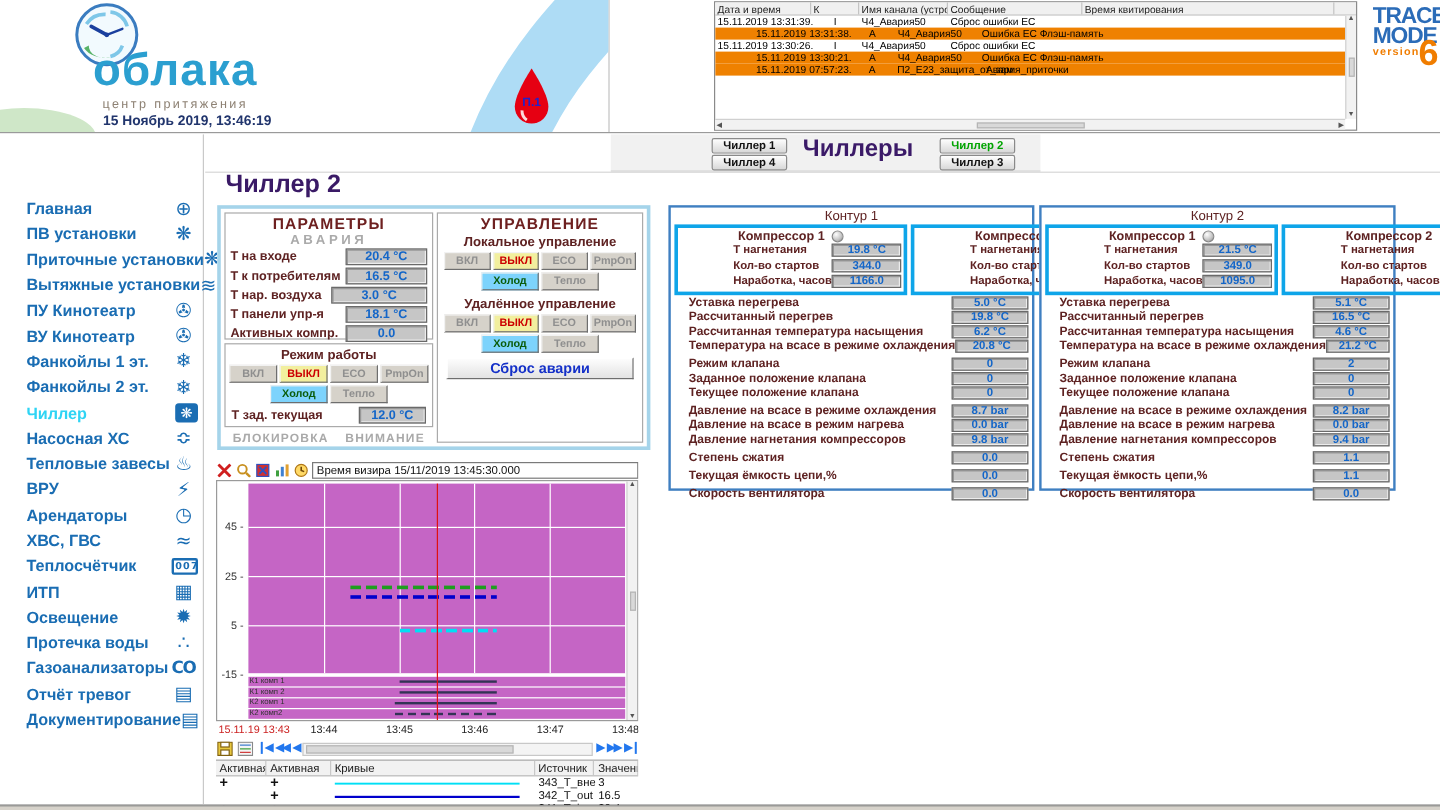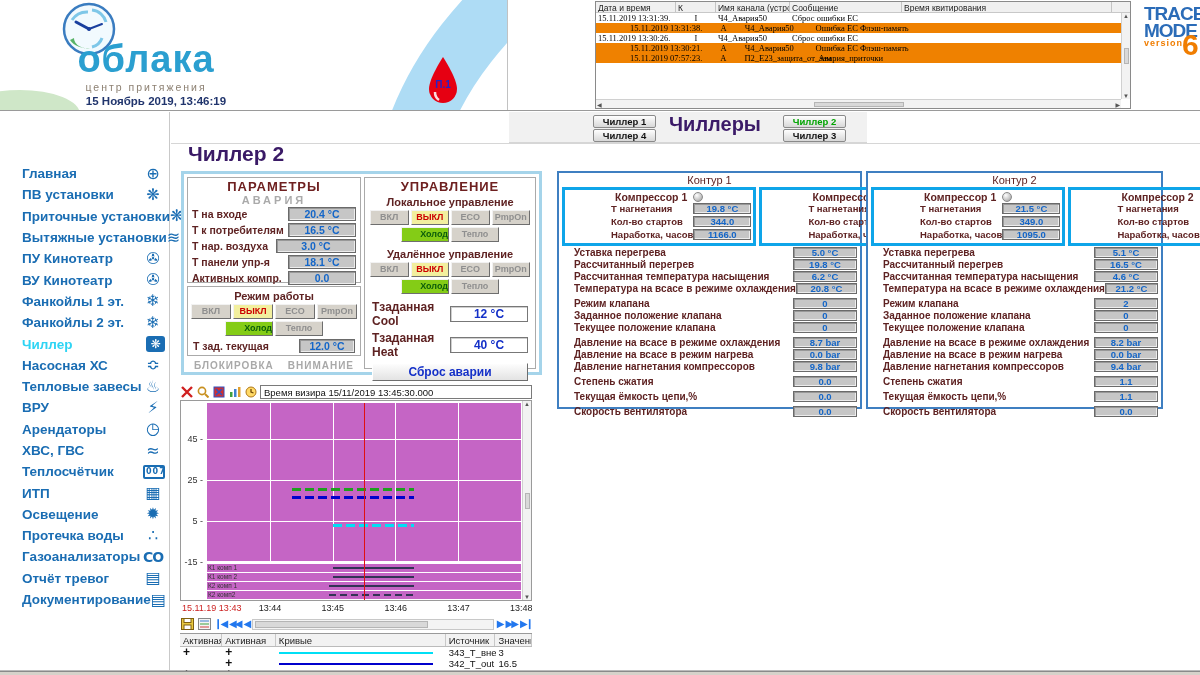--- a/index.html
+++ b/index.html
@@ -18,21 +18,21 @@
   #logo-date { position:absolute; left:36px; top:95px; width:240px; text-align:center; font-size:11.5px; font-weight:bold; color:#21356d; }
   #drop-icon { position:absolute; left:425px; top:56px; }
 
   
   #alarm-box { position:absolute; left:595px; top:1px; width:536px; height:108px; border:1px solid #8a8a8a; background:#fff; font-size:8.5px; }
   #alarm-head { display:flex; height:11px; background:#f0f0f0; border-bottom:1px solid #c8c8c8; color:#222; }
   #alarm-head .hc { padding:1px 2px; border-right:1px solid #c4c4c4; white-space:nowrap; overflow:hidden; }
   #alarm-rows { position:absolute; left:0; top:11px; right:9px; bottom:9px; overflow:hidden; }
   .alarm-row { display:flex; height:10px; line-height:10px; white-space:nowrap; color:#000; }
   .alarm-row.sev-alarm { background:#ef8100;padding-left:32px; }
-  .alarm-row .c { overflow:visible; padding:0 2px;font-family:Liberation Serif, serif; }
+  .alarm-row .c { overflow:visible; padding:0 2px; }
   .asb-v { position:absolute; right:0; top:11px; bottom:9px; width:9px; background:#f2f2f2; border-left:1px solid #d0d0d0; font-size:6px; color:#555; display:flex; flex-direction:column; justify-content:space-between; align-items:center; }
   .asb-h { position:absolute; left:0; bottom:0; right:9px; height:9px; background:#f2f2f2; border-top:1px solid #d0d0d0; font-size:6px; color:#555; display:flex; justify-content:space-between; align-items:center; padding:0 1px; }
   .sb-thumb-h { width:90px; height:5px; background:#d9d9d9; border:1px solid #b5b5b5; }
   .sb-thumb-v { width:5px; height:16px; background:#d9d9d9; border:1px solid #b5b5b5; }
 
   
   #trace-logo { position:absolute; left:1144px; top:5px; width:56px; line-height:0.9; }
   .tm-word { font-size:19px; font-weight:bold; color:#2b6cb8; letter-spacing:-1px; font-stretch:condensed; }
   #tm-version { font-size:9px; color:#f07d00; font-weight:bold; letter-spacing:1px; }
   #tm-six { position:absolute; left:38px; top:26px; font-size:30px; font-weight:bold; color:#f07d00; }
@@ -72,21 +72,21 @@
   .prow { display:flex; align-items:center; height:16px; }
   .prow .plbl { flex:1; font-size:10.5px; font-weight:bold; color:#5e2222; white-space:nowrap; }
   .vbox { background:#c6c6c6; border:1px solid #6a6a6a; box-shadow:inset 1px 1px 0 #989898, inset -1px -1px 0 #ececec;
     color:#1466c8; font-weight:bold; font-size:10.5px; display:flex; align-items:center; justify-content:center; }
   .grp-title { text-align:center; font-size:11px; font-weight:bold; color:#5e2222; margin:2px 0; }
   .btn-row { display:flex; gap:2px; justify-content:center; margin:2px 0; }
   .st-btn { flex:1; height:15px; font-size:9px; font-weight:bold; text-align:center; line-height:13px; cursor:pointer;
     border:1px solid; border-color:#f2f2f2 #6e6e6e #6e6e6e #f2f2f2; }
   .st-btn.disabled { background:#d6d2ca; color:#8f8f8f; }
   .st-btn.alarm { background:#f2ef9e; color:#cc0000; }
-  .st-btn.on { background:#84cc16; color:#0a5c0a;text-align:right; }
+  .st-btn.on { background:#7dd3fc; color:#0a5c0a; }
   .hvac-row { display:flex; gap:2px; justify-content:center; margin:2px 14px; }
   .hvac-row .st-btn { flex:none; width:48px; }
   .sp-row { display:flex; align-items:center; margin:3px 2px; }
   .sp-row .plbl { flex:1; font-size:12px; font-weight:bold; color:#5e2222; }
   .inbox { background:#fff; border:1px solid #777; box-shadow:inset 1px 1px 0 #cfcfcf; width:78px; height:16px;
     color:#1430c8; font-weight:bold; font-size:12px; display:flex; align-items:center; justify-content:center; cursor:text; }
   #reset-btn { margin:4px 2px 0; height:18px; background:linear-gradient(#fdfdfd,#e3e3e3); border:1px solid; border-color:#fff #6e6e6e #6e6e6e #fff;
     color:#1430c8; font-weight:bold; font-size:12px; text-align:center; line-height:16px; cursor:pointer; }
 
   
@@ -401,30 +401,20 @@
       <div class="grp-title" style="margin-top:6px;">Удалённое управление</div>
       <div class="btn-row" id="remote-btns">
           <div class="st-btn disabled">ВКЛ</div>
           <div class="st-btn alarm">ВЫКЛ</div>
           <div class="st-btn disabled">ECO</div>
           <div class="st-btn disabled">PmpOn</div>
         </div>
       <div class="hvac-row" id="remote-hvac">
           <div class="st-btn on">Холод</div>
           <div class="st-btn disabled">Тепло</div>
-        </div>
-      <div id="setpoint-rows" style="margin-top:6px;">
-          <div class="sp-row">
-            <div class="plbl">Тзаданная Cool</div>
-            <div class="inbox">12 °C</div>
-          </div>
-          <div class="sp-row">
-            <div class="plbl">Тзаданная Heat</div>
-            <div class="inbox">40 °C</div>
-          </div>
         </div>
       <div id="reset-btn">Сброс аварии</div>
     </div>
   </div>
 
   <div id="circuit-0" class="circuit" style="left:557px;width:305px;">
       <div class="circuit-title">Контур 1</div>
       <div class="comp-row">
         <div class="comp-box">
           <div class="comp-head">

